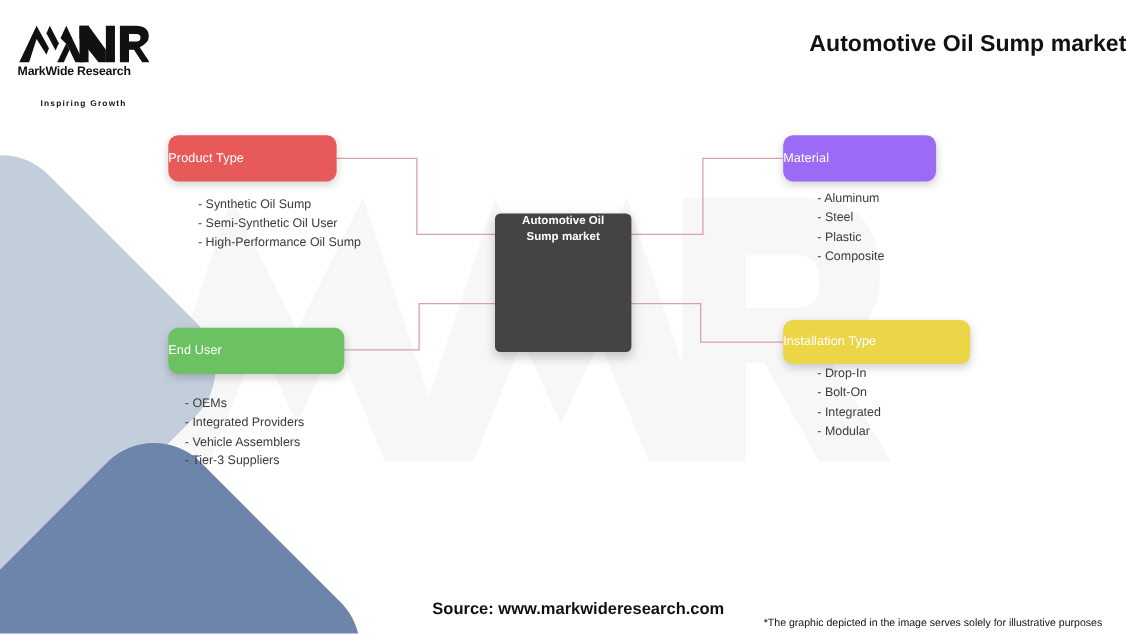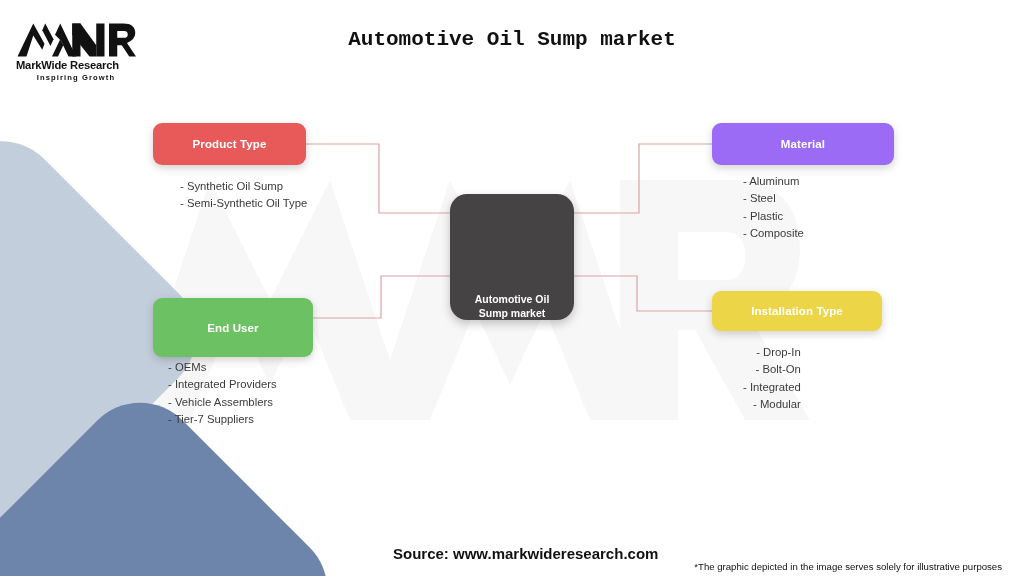--- a/index.html
+++ b/index.html
@@ -41,51 +41,50 @@
   
   .logo { position:absolute; left:16px; top:22px; width:120px; z-index:5; }
   .logo svg { display:block; }
   .logo-name {
     font-size:11.2px; font-weight:bold; color:#111;
     letter-spacing:-0.2px; line-height:1.1;
     margin-top:1px;
   }
   .logo-tag {
     font-size:7.6px; font-weight:bold; color:#111;
-    text-align:center; letter-spacing:1.1px; margin-top:2px;
+    text-align:center; letter-spacing:1.1px; margin-top:18px;
   }
 
   
   .title {
     position:absolute; top:28px; left:0; width:1024px;
-    text-align:center;
+    text-align:right;
     font-size:21px; font-weight:bold; color:#111;
     z-index:5;
-    font-family:Liberation Mono, monospace;
   }
 
   
   .connectors { position:absolute; inset:0; z-index:1; pointer-events:none; }
 
   
   .node {
     position:absolute; z-index:4;
     border-radius:9px;
-    display:flex; align-items:center; justify-content:center;
-    color:#ffffff; font-weight:bold;
+    display:flex; align-items:center; justify-content:flex-start;
+    color:#ffffff; font-weight:normal;
     box-shadow:0 3px 8px rgba(0,0,0,0.18);
   }
   .node-label { font-size:11.5px; letter-spacing:0.1px; }
 
   .center-node {
     position:absolute; z-index:4;
     left:450px; top:194px; width:124px; height:126px;
     background:#454343;
-    border-radius:17px;
-    display:flex; align-items:flex-end; justify-content:center;
+    border-radius:5px;
+    display:flex; align-items:flex-start; justify-content:center;
     box-shadow:0 4px 10px rgba(0,0,0,0.22);
   }
   .center-text {
     color:#fff; font-size:10.5px; font-weight:bold;
     text-align:center; line-height:1.35;
   }
 
   .items {
     position:absolute; z-index:4;
     font-size:11.3px; color:#3b3b3b; line-height:1.53;
@@ -143,47 +142,48 @@
     <polyline points="312,318 381,318 381,276 452,276"></polyline>
     <polyline points="712,311 637,311 637,276 572,276"></polyline>
   </g>
 </svg>
 
 <div class="node" style="left:153px; top:123px; width:153px; height:42px; background:#E85A5A;">
   <span class="node-label">Product Type</span>
 </div>
 <div class="items" style="left:180px; top:178px;">
   <div>- Synthetic Oil Sump</div>
-  <div>- Semi-Synthetic Oil Type</div>
+  <div>- Semi-Synthetic Oil User</div>
+  <div>- High-Performance Oil Sump</div>
 </div>
 
-<div class="node" style="left:712px; top:123px; width:182px; height:42px; background:#9B6BF5;">
+<div class="node" style="left:712px; top:123px; width:139px; height:42px; background:#9B6BF5;">
   <span class="node-label">Material</span>
 </div>
 <div class="items" style="left:743px; top:173px;">
   <div>- Aluminum</div>
   <div>- Steel</div>
   <div>- Plastic</div>
   <div>- Composite</div>
 </div>
 
-<div class="node" style="left:153px; top:298px; width:160px; height:59px; background:#6CC263;">
+<div class="node" style="left:153px; top:298px; width:160px; height:42px; background:#6CC263;">
   <span class="node-label">End User</span>
 </div>
 <div class="items" style="left:168px; top:359px;">
   <div>- OEMs</div>
   <div>- Integrated Providers</div>
   <div>- Vehicle Assemblers</div>
-  <div>- Tier-7 Suppliers</div>
+  <div>- Tier-3 Suppliers</div>
 </div>
 
 <div class="node" style="left:712px; top:291px; width:170px; height:40px; background:#EDD548;">
   <span class="node-label">Installation Type</span>
 </div>
-<div class="items" style="left:743px; top:344px;text-align:right;">
+<div class="items" style="left:743px; top:332px;">
   <div>- Drop-In</div>
   <div>- Bolt-On</div>
   <div>- Integrated</div>
   <div>- Modular</div>
 </div>
 
 <div class="center-node">
   <div class="center-text">
     <span>Automotive Oil</span><br>
     <span>Sump market</span>

